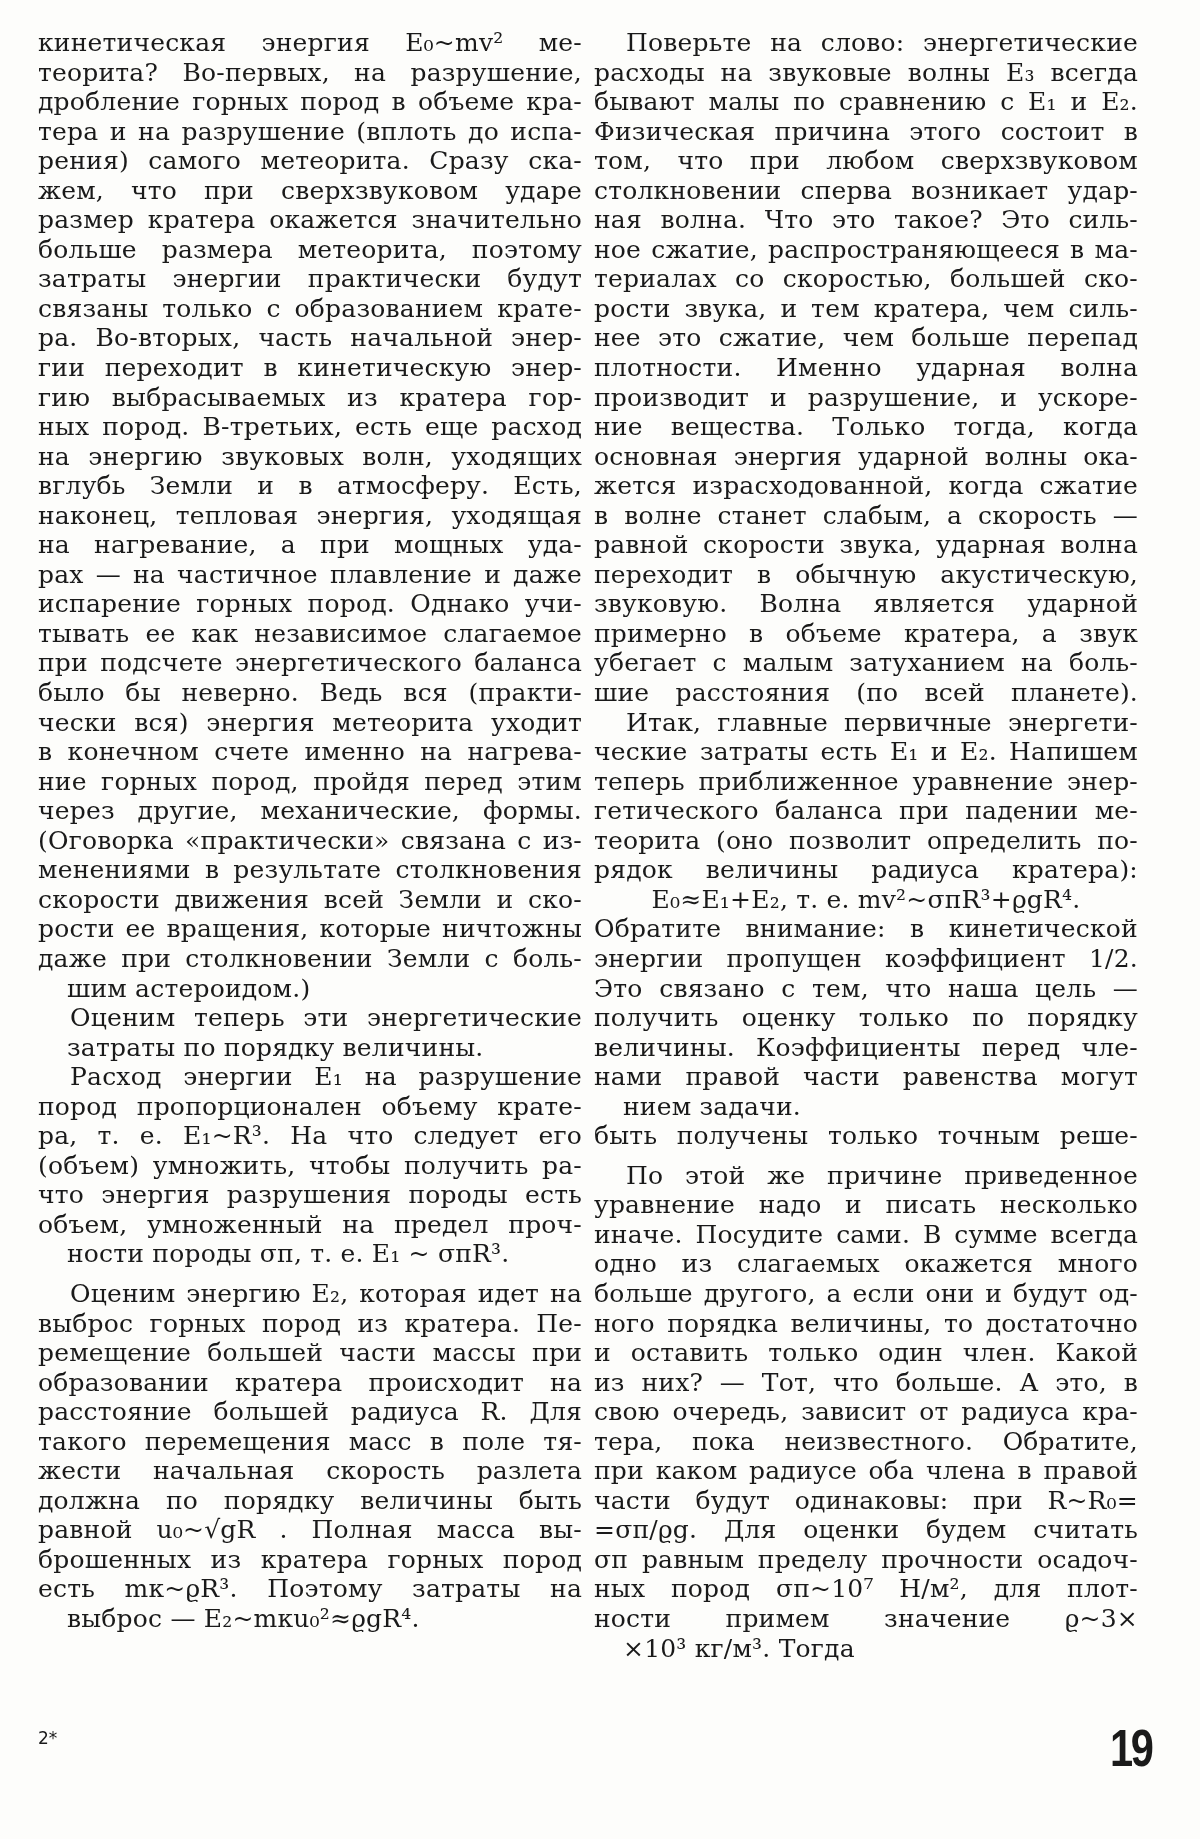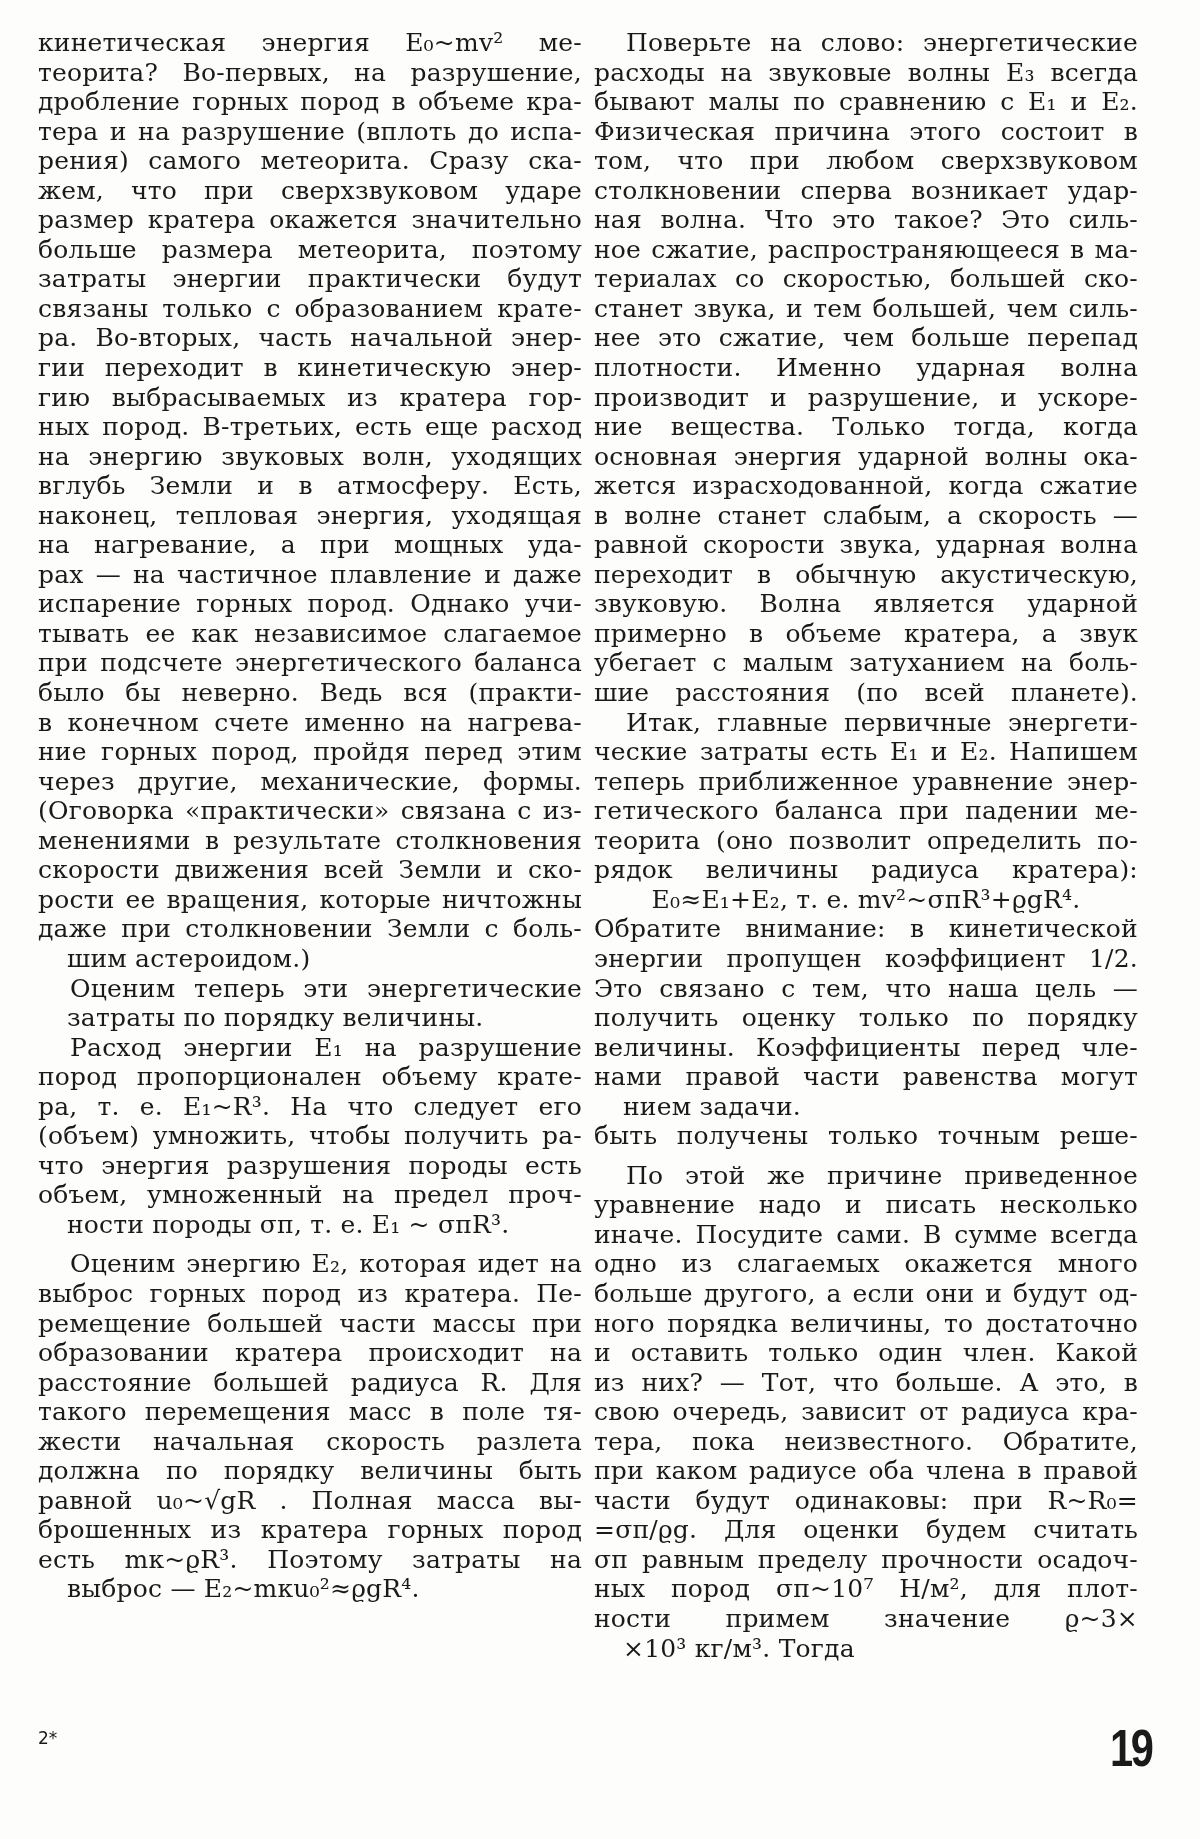--- a/index.html
+++ b/index.html
@@ -37,20 +37,21 @@
     <span class="line">ных пород. В-третьих, есть еще расход</span>
     <span class="line">на энергию звуковых волн, уходящих</span>
     <span class="line">вглубь Земли и в атмосферу. Есть,</span>
     <span class="line">наконец, тепловая энергия, уходящая</span>
     <span class="line">на нагревание, а при мощных уда-</span>
     <span class="line">рах — на частичное плавление и даже</span>
     <span class="line">испарение горных пород. Однако учи-</span>
     <span class="line">тывать ее как независимое слагаемое</span>
     <span class="line">при подсчете энергетического баланса</span>
     <span class="line">было бы неверно. Ведь вся (практи-</span>
+    <span class="line">чески вся) энергия метеорита уходит</span>
     <span class="line">в конечном счете именно на нагрева-</span>
     <span class="line">ние горных пород, пройдя перед этим</span>
     <span class="line">через другие, механические, формы.</span>
     <span class="line">(Оговорка «практически» связана с из-</span>
     <span class="line">менениями в результате столкновения</span>
     <span class="line">скорости движения всей Земли и ско-</span>
     <span class="line">рости ее вращения, которые ничтожны</span>
     <span class="line">даже при столкновении Земли с боль-</span>
     <span class="line last">шим астероидом.)</span>
     <span class="line indent">Оценим теперь эти энергетические</span>
@@ -79,21 +80,21 @@
 <div class="col right" id="right-col">
     <span class="line indent">Поверьте на слово: энергетические</span>
     <span class="line">расходы на звуковые волны E₃ всегда</span>
     <span class="line">бывают малы по сравнению с E₁ и E₂.</span>
     <span class="line">Физическая причина этого состоит в</span>
     <span class="line">том, что при любом сверхзвуковом</span>
     <span class="line">столкновении сперва возникает удар-</span>
     <span class="line">ная волна. Что это такое? Это силь-</span>
     <span class="line">ное сжатие, распространяющееся в ма-</span>
     <span class="line">териалах со скоростью, большей ско-</span>
-    <span class="line">станет звука, и тем большей, чем силь-</span>
+    <span class="line">рости звука, и тем кратера, чем силь-</span>
     <span class="line">нее это сжатие, чем больше перепад</span>
     <span class="line">плотности. Именно ударная волна</span>
     <span class="line">производит и разрушение, и ускоре-</span>
     <span class="line">ние вещества. Только тогда, когда</span>
     <span class="line">основная энергия ударной волны ока-</span>
     <span class="line">жется израсходованной, когда сжатие</span>
     <span class="line">в волне станет слабым, а скорость —</span>
     <span class="line">равной скорости звука, ударная волна</span>
     <span class="line">переходит в обычную акустическую,</span>
     <span class="line">звуковую. Волна является ударной</span>

